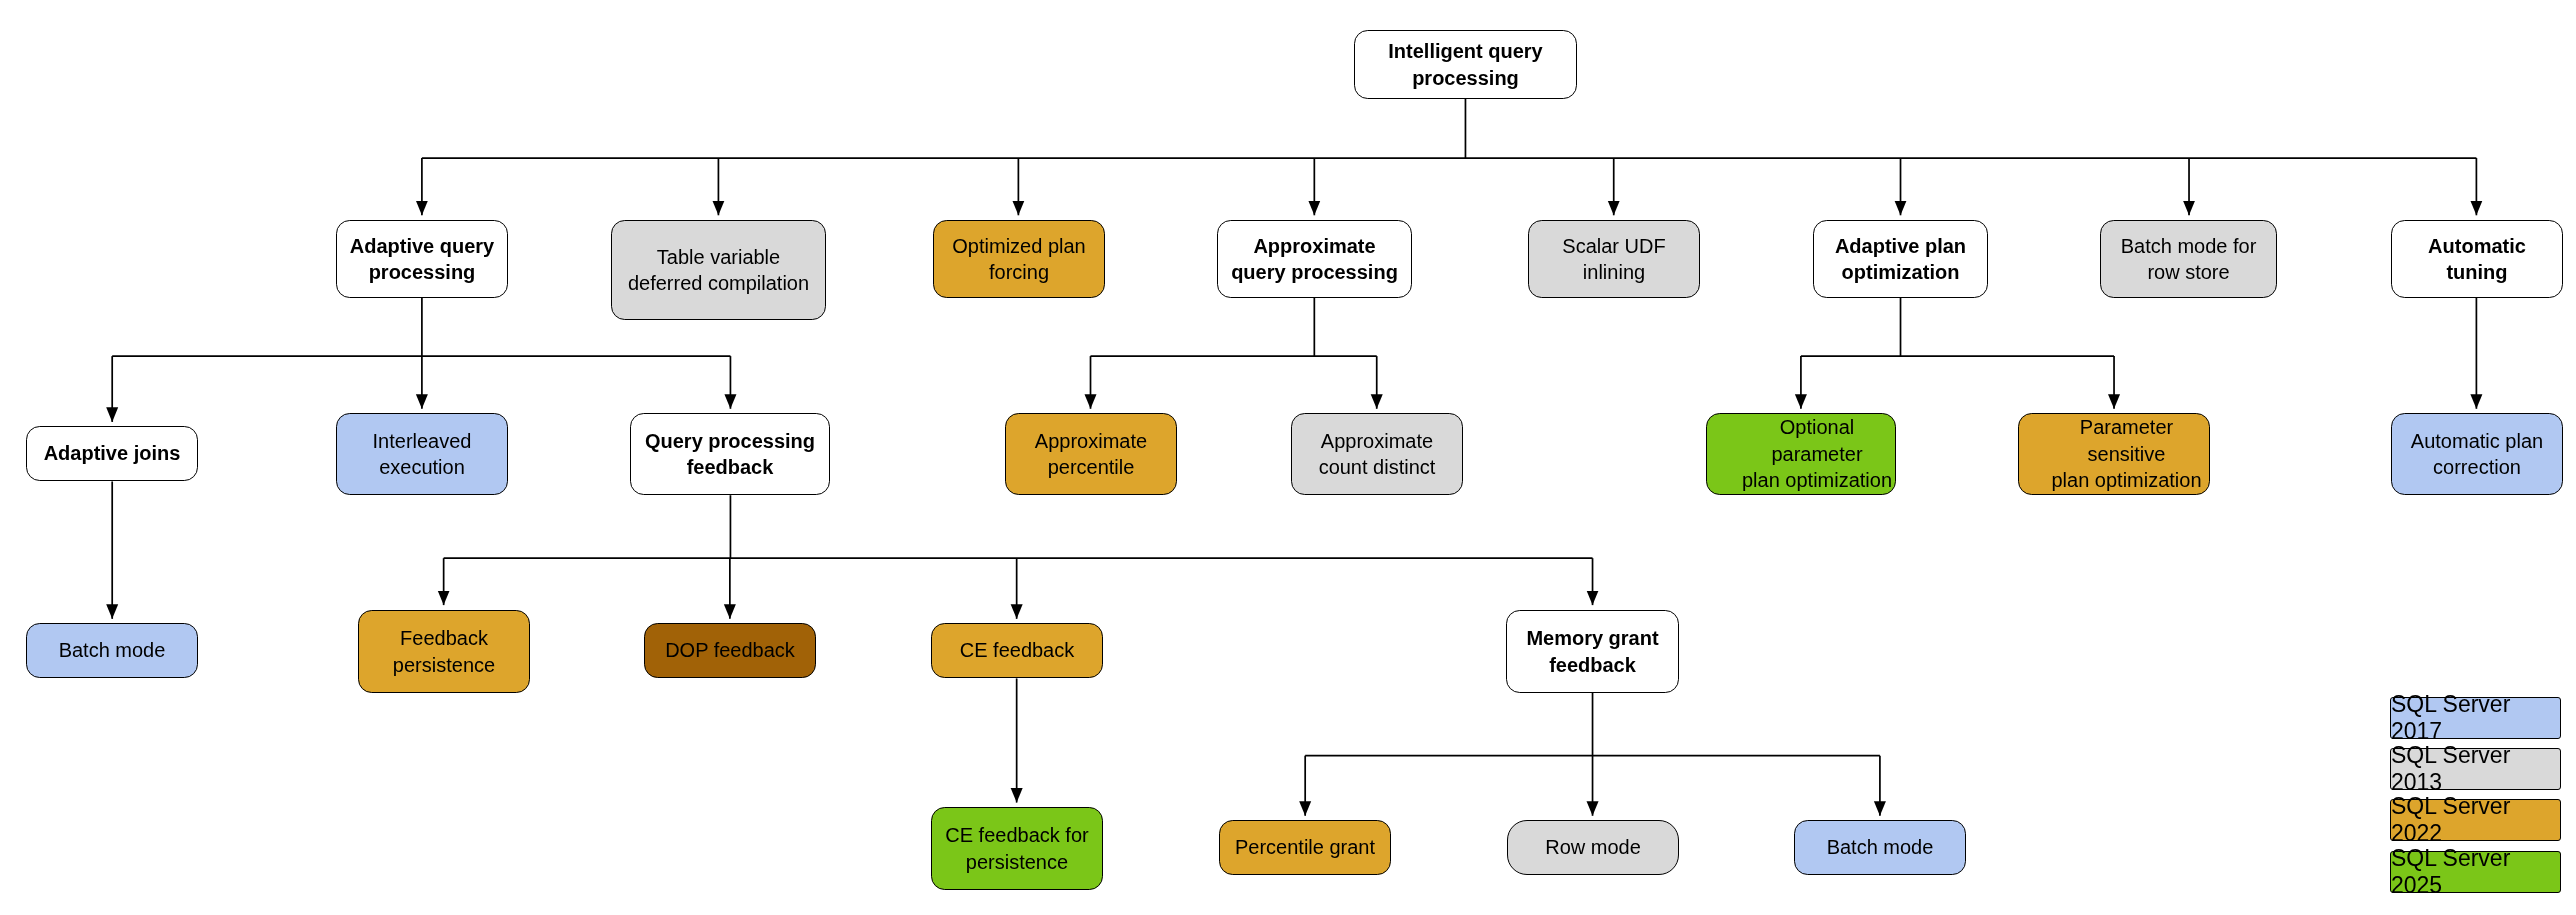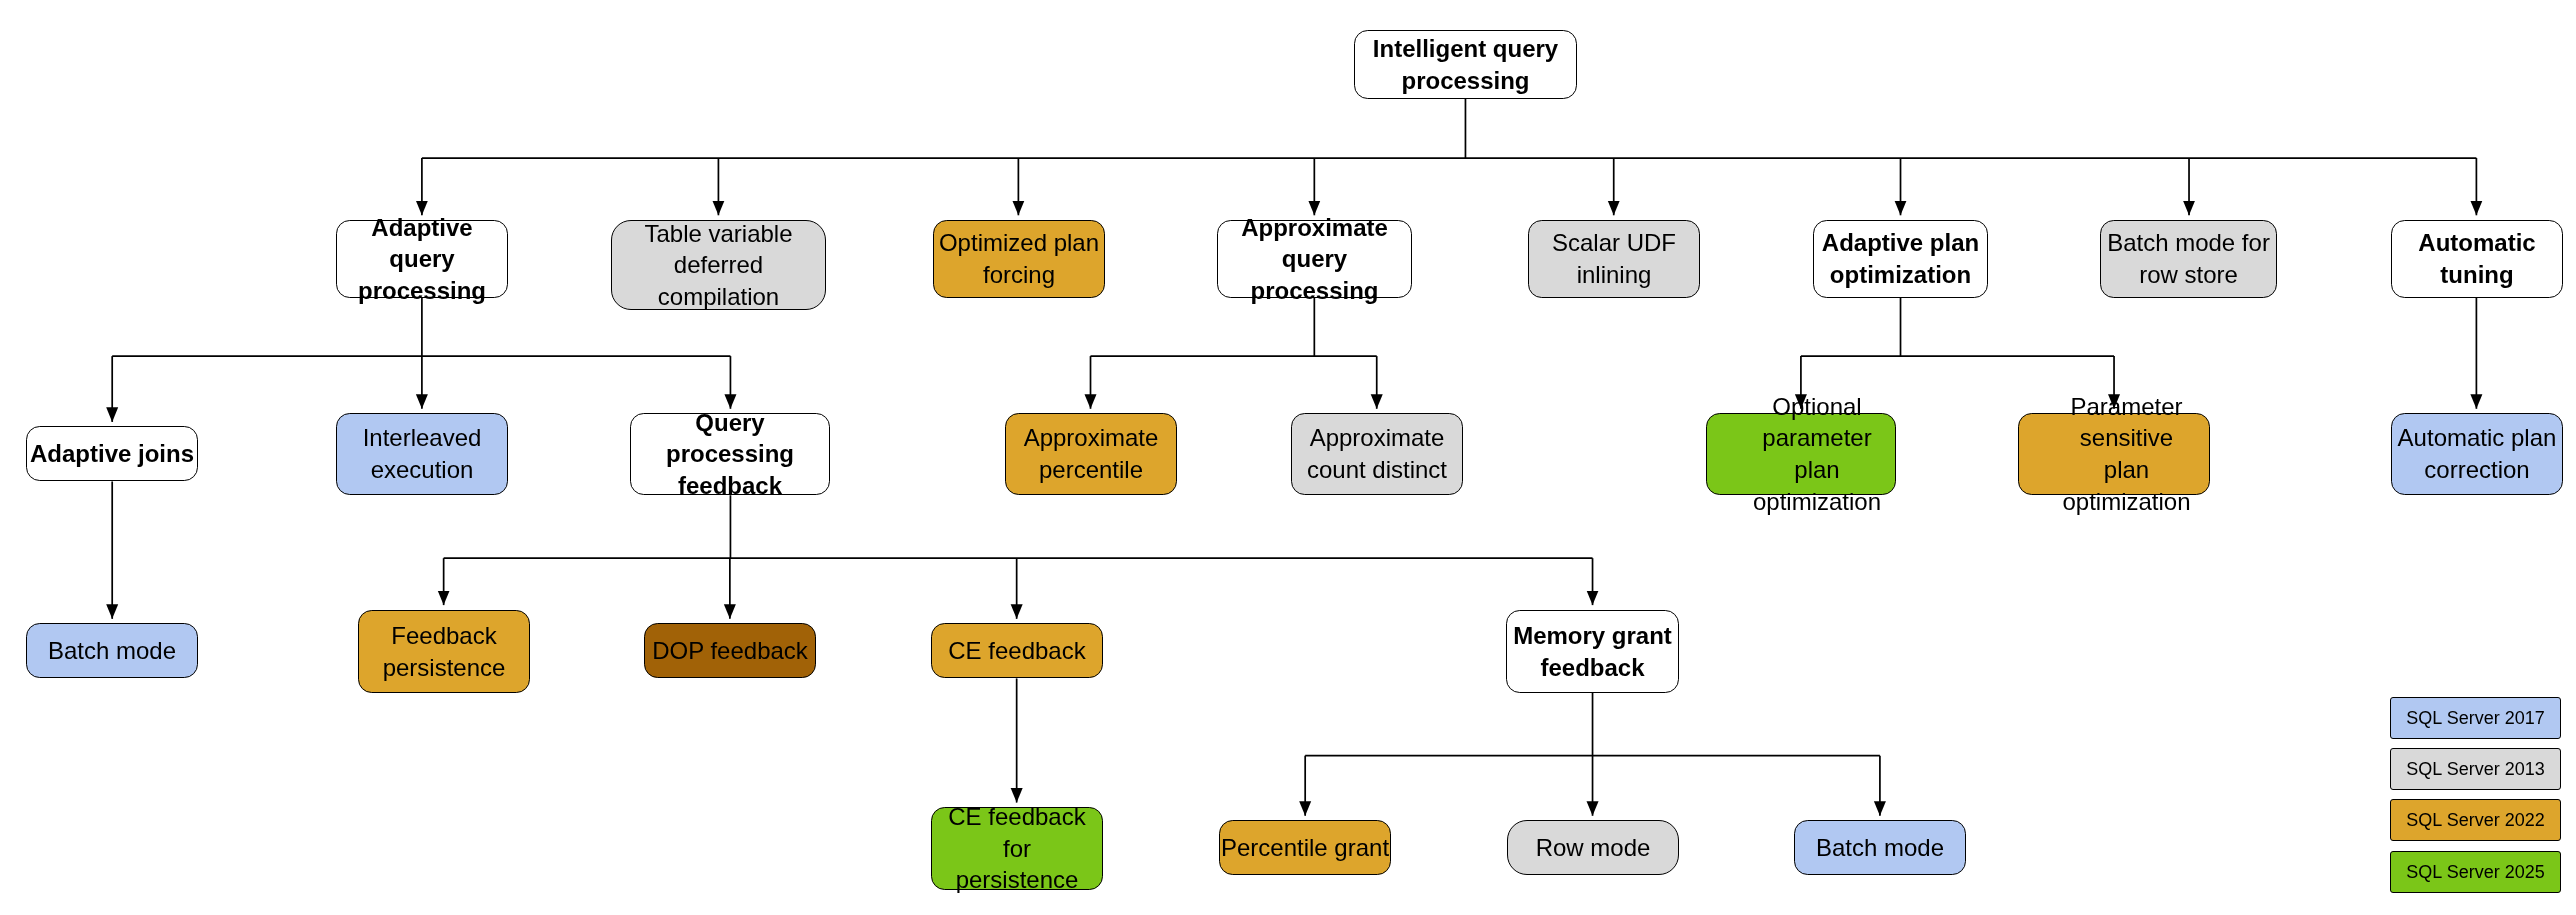--- a/index.html
+++ b/index.html
@@ -12,39 +12,39 @@
   }
   .connectors{position:absolute;left:0;top:0;width:2576px;height:916px;}
   .node{
     position:absolute;
     box-sizing:border-box;
     border:1.7px solid #000;
     border-radius:13.7px;
     display:flex;align-items:center;justify-content:center;
     text-align:center;
     white-space:pre-line;
-    font-size:24px;line-height:1.32;
+    font-size:20px;line-height:1.32;
     color:#000;
     background:#fff;
   }
   .bold{font-weight:bold;}
   .legend-item{
     position:absolute;
     box-sizing:border-box;
     border:1.7px solid #000;
     border-radius:3px;
     display:flex;align-items:center;justify-content:center;
-    font-size:18px;color:#000;
+    font-size:23px;color:#000;
   }
 
   
   #n-root{left:1354px;top:30px;width:223px;height:69px;}
   
   #n-aqp {left:336px; top:220px;width:172px;height:78px;}
-  #n-tvdc{left:611px;top:220px;width:215px;height:90px;border-radius:20px;}
+  #n-tvdc{left:611px;top:220px;width:215px;height:100px;}
   #n-opf {left:933px;top:220px;width:172px;height:78px;}
   #n-apqp{left:1217px;top:220px;width:195px;height:78px;}
   #n-sudf{left:1528px;top:220px;width:172px;height:78px;}
   #n-apo {left:1813px;top:220px;width:175px;height:78px;}
   #n-bmrs{left:2100px;top:220px;width:177px;height:78px;}
   #n-at  {left:2391px;top:220px;width:172px;height:78px;}
   
   #n-aj  {left:26px;  top:426px;width:172px;height:55px;}
   #n-ie  {left:336px; top:413px;width:172px;height:82px;}
   #n-qpf {left:630px;top:413px;width:200px;height:82px;}

